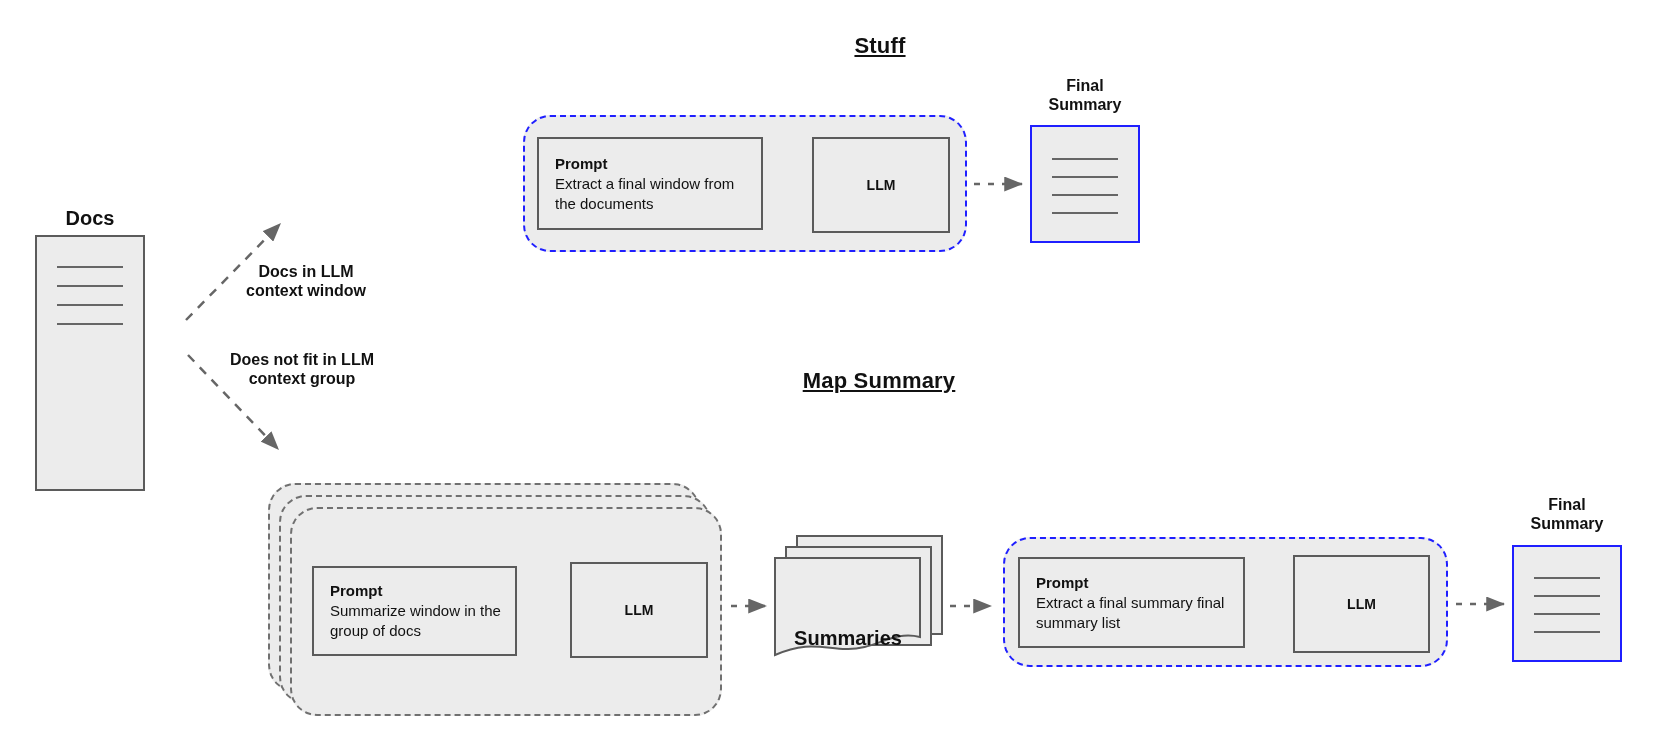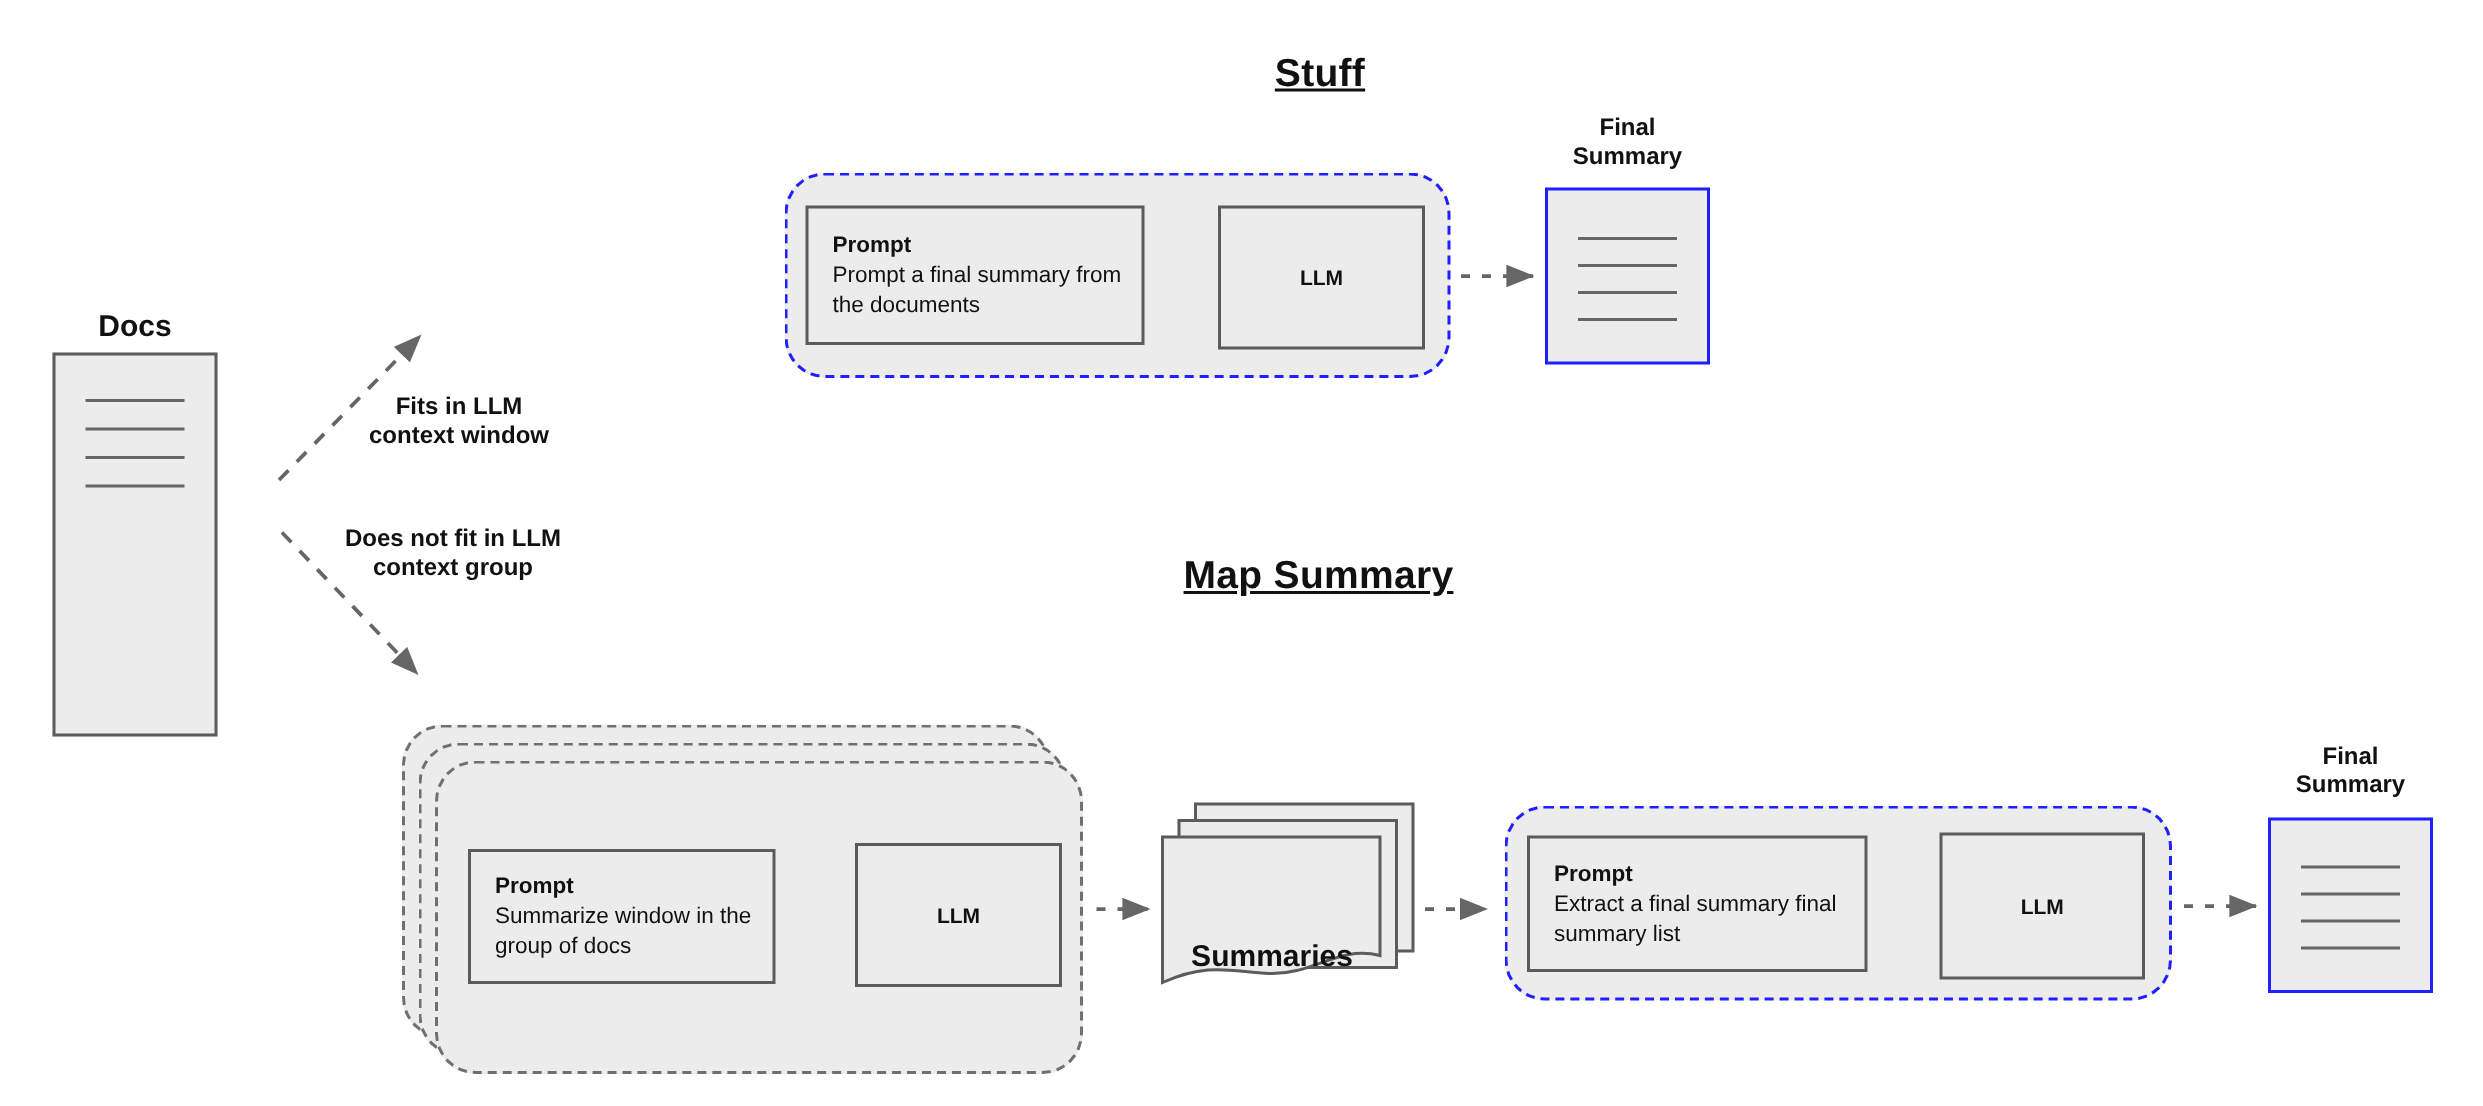--- a/index.html
+++ b/index.html
@@ -13,21 +13,21 @@
     position: relative;
     width: 1655px;
     height: 737px;
     background: #ffffff;
     overflow: hidden;
   }
   .abs { position: absolute; box-sizing: border-box; }
 
   
   .section-title {
-    font-size: 26px;
+    font-size: 22px;
     font-weight: bold;
     text-align: center;
     text-decoration: underline;
     letter-spacing: 0.2px;
   }
 
   
   .shape-label {
     font-size: 16px;
     font-weight: bold;
@@ -130,30 +130,30 @@
   <div class="abs docs-label shape-label" style="left:35px; top:196px; width:110px;margin-top:13px;">Docs</div>
   <div class="abs doc-box" style="left:35px; top:235px; width:110px; height:256px;">
     <div class="doc-lines gap17" style="top:29px;">
       <div class="doc-line"></div>
       <div class="doc-line"></div>
       <div class="doc-line"></div>
       <div class="doc-line"></div>
     </div>
   </div>
 
-  <div class="abs branch-label" style="left:238px; top:262px; width:136px;">Fits in LLM context window</div>
+  <div class="abs branch-label" style="left:238px; top:262px; width:136px;">Docs in LLM context window</div>
   <div class="abs branch-label" style="left:217px; top:350px; width:170px;">Does not fit in LLM context group</div>
 
   <div class="abs section-title" style="left:780px; top:33px; width:200px;">Stuff</div>
 
   <div class="abs group-container group-blue" style="left:523px; top:115px; width:444px; height:137px;"></div>
 
   <div class="abs shape-box prompt-box" style="left:537px; top:137px; width:226px; height:93px;">
     <div class="prompt-title">Prompt</div>
-    <div class="prompt-body">Prompt a final summary from the documents</div>
+    <div class="prompt-body">Extract a final window from the documents</div>
   </div>
 
   <div class="abs shape-box llm-box" style="left:812px; top:137px; width:138px; height:96px;">LLM</div>
 
   <div class="abs shape-label" style="left:1030px; top:76px; width:110px;">Final Summary</div>
   <div class="abs doc-box blue-doc" style="left:1030px; top:125px; width:110px; height:118px;">
     <div class="doc-lines gap16" style="top:31px;">
       <div class="doc-line"></div>
       <div class="doc-line"></div>
       <div class="doc-line"></div>

